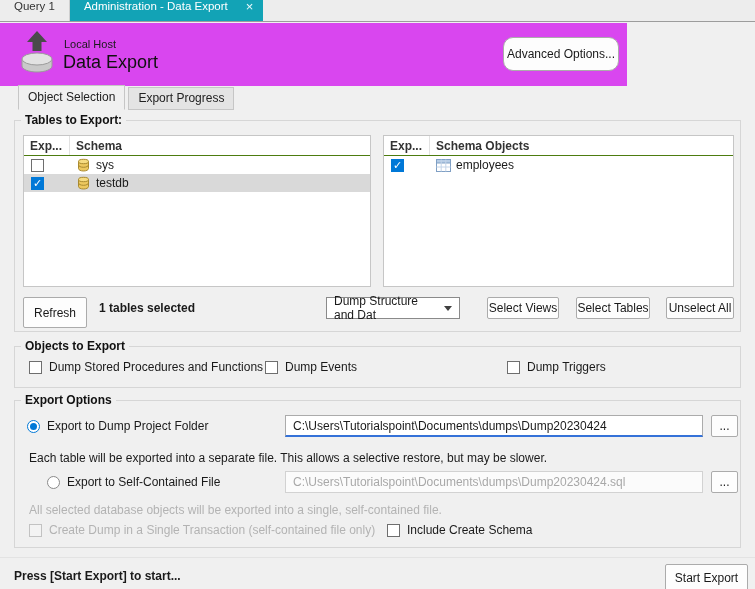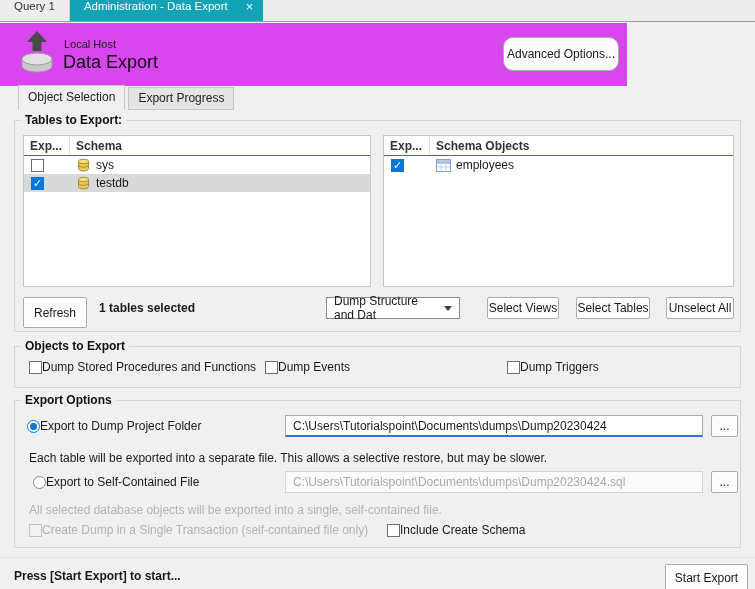--- a/index.html
+++ b/index.html
@@ -59,28 +59,28 @@
   .refresh-btn { position:absolute; left:8px; top:176px; width:64px; height:31px; }
   .selected-text { position:absolute; left:84px; top:180px; font-weight:bold; }
   .combo { position:absolute; display:flex; align-items:center; justify-content:space-between; background:#fff; border:1px solid #8a8a8a; padding:0 7px; }
   .dump-combo { left:311px; top:176px; width:134px; height:22px; }
   .combo-chevron { width:0; height:0; border-left:4px solid transparent; border-right:4px solid transparent; border-top:5px solid #404040; margin-left:6px; }
   .select-views-btn  { position:absolute; left:472px; top:176px; width:72px; height:22px; }
   .select-tables-btn { position:absolute; left:561px; top:176px; width:74px; height:22px; }
   .unselect-all-btn  { position:absolute; left:651px; top:176px; width:68px; height:22px; }
 
   
-  .check-item { position:absolute; display:flex; align-items:center; white-space:nowrap; }
+  .check-item { position:absolute; display:flex; align-items:center; gap:7px; white-space:nowrap; }
   .ck-procedures { left:14px;  top:13px; }
   .ck-events     { left:250px; top:13px; }
   .ck-triggers   { left:492px; top:13px; }
 
   
   .opt-folder { left:12px; top:18px; }
-  .opt-self   { left:18px; top:74px;justify-content:center; }
+  .opt-self   { left:32px; top:74px;justify-content:center; }
   .textfield { position:absolute; height:22px; border:1px solid #ababab; background:#fff; padding:0 7px; font-family:inherit; font-size:12px; color:#1a1a1a; }
   .textfield.focused { border-bottom:2px solid #3572d8; }
   .textfield.disabled { color:#a8a8a8; background:#fbfbfb; border-color:#d2d2d2; }
   .tf-folder { left:270px; top:14px; width:418px; }
   .tf-self   { left:270px; top:70px; width:418px; }
   .browse-folder { position:absolute; left:696px; top:14px; width:27px; height:22px; }
   .browse-self   { position:absolute; left:696px; top:70px; width:27px; height:22px; }
   .note { position:absolute; font-size:12px; color:#1a1a1a; white-space:nowrap; }
   .note-folder { left:14px; top:50px; }
   .note-self   { left:14px; top:102px; }

